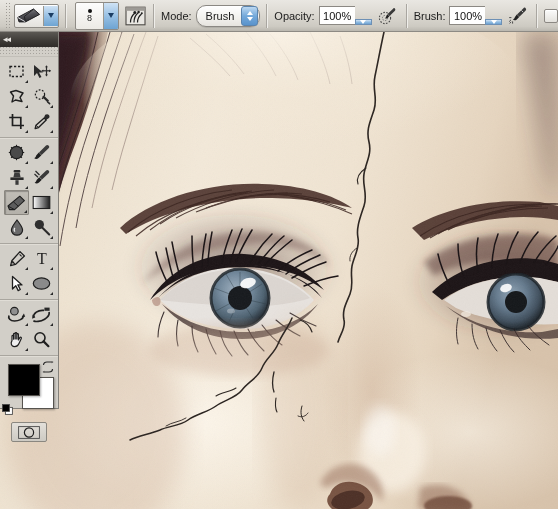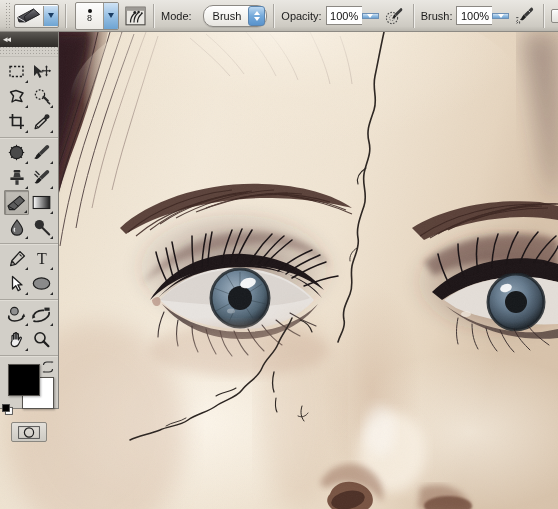--- a/index.html
+++ b/index.html
@@ -120,21 +120,20 @@
   
   .popup {
     height: 20px;
     min-width: 62px;
     background: linear-gradient(180deg,#ffffff,#f2f1ed 60%,#e6e4df);
     border: 1px solid #8b8883;
     border-radius: 10px;
     display: flex; align-items: center;
     box-shadow: inset 0 1px 0 #fff, 0 1px 1px rgba(0,0,0,.12);
     flex: 0 0 auto;
-    margin-left: 7px;
   }
   .popup-text {
     padding: 0 7px 0 9px;
     font-size: 11px;
     white-space: nowrap;
     flex: 1;
   }
   .stepper {
     width: 15px; height: 18px;
     margin-right: 1px;
@@ -154,21 +153,21 @@
   }
   .tri-down-w {
     width: 0; height: 0;
     border-left: 3px solid transparent;
     border-right: 3px solid transparent;
     border-top: 4px solid #fff;
   }
 
   
   .numfield {
-    display: flex; align-items: center;
+    display: flex; align-items: flex-end;
     height: 19px;
     flex: 0 0 auto;
   }
   .numfield input {
     width: 36px;
     height: 19px;
     box-sizing: border-box;
     border: 1px solid #8b8883;
     border-right: none;
     background: #fff;

